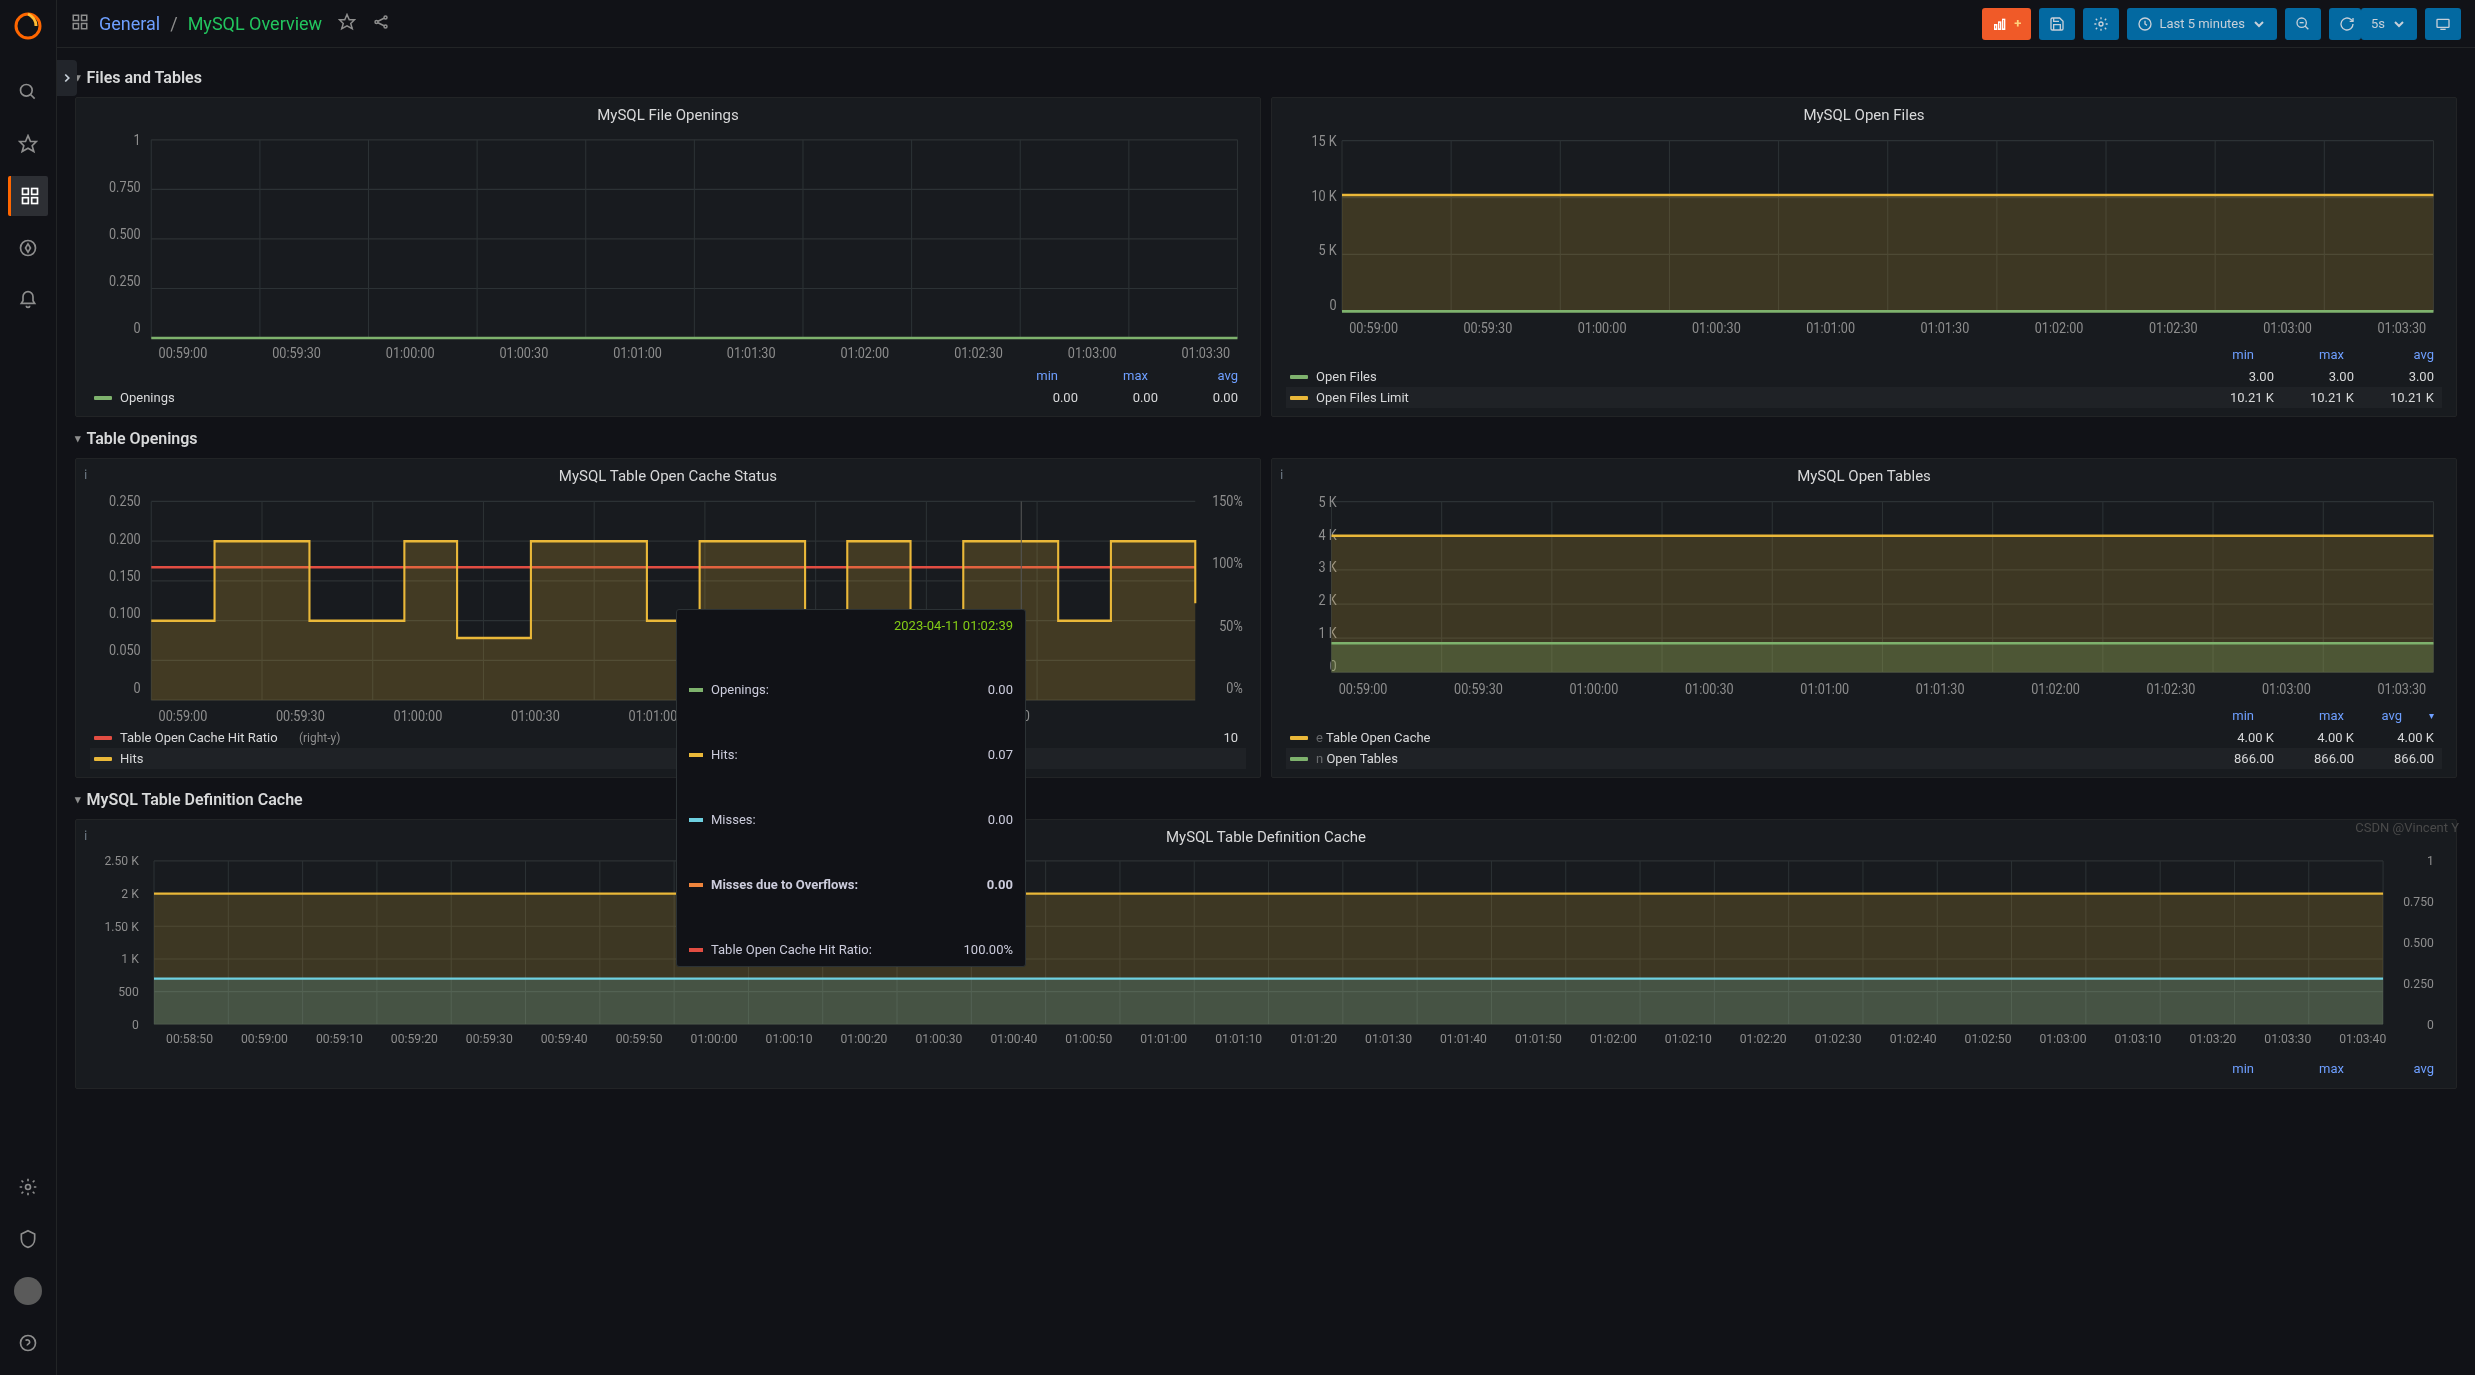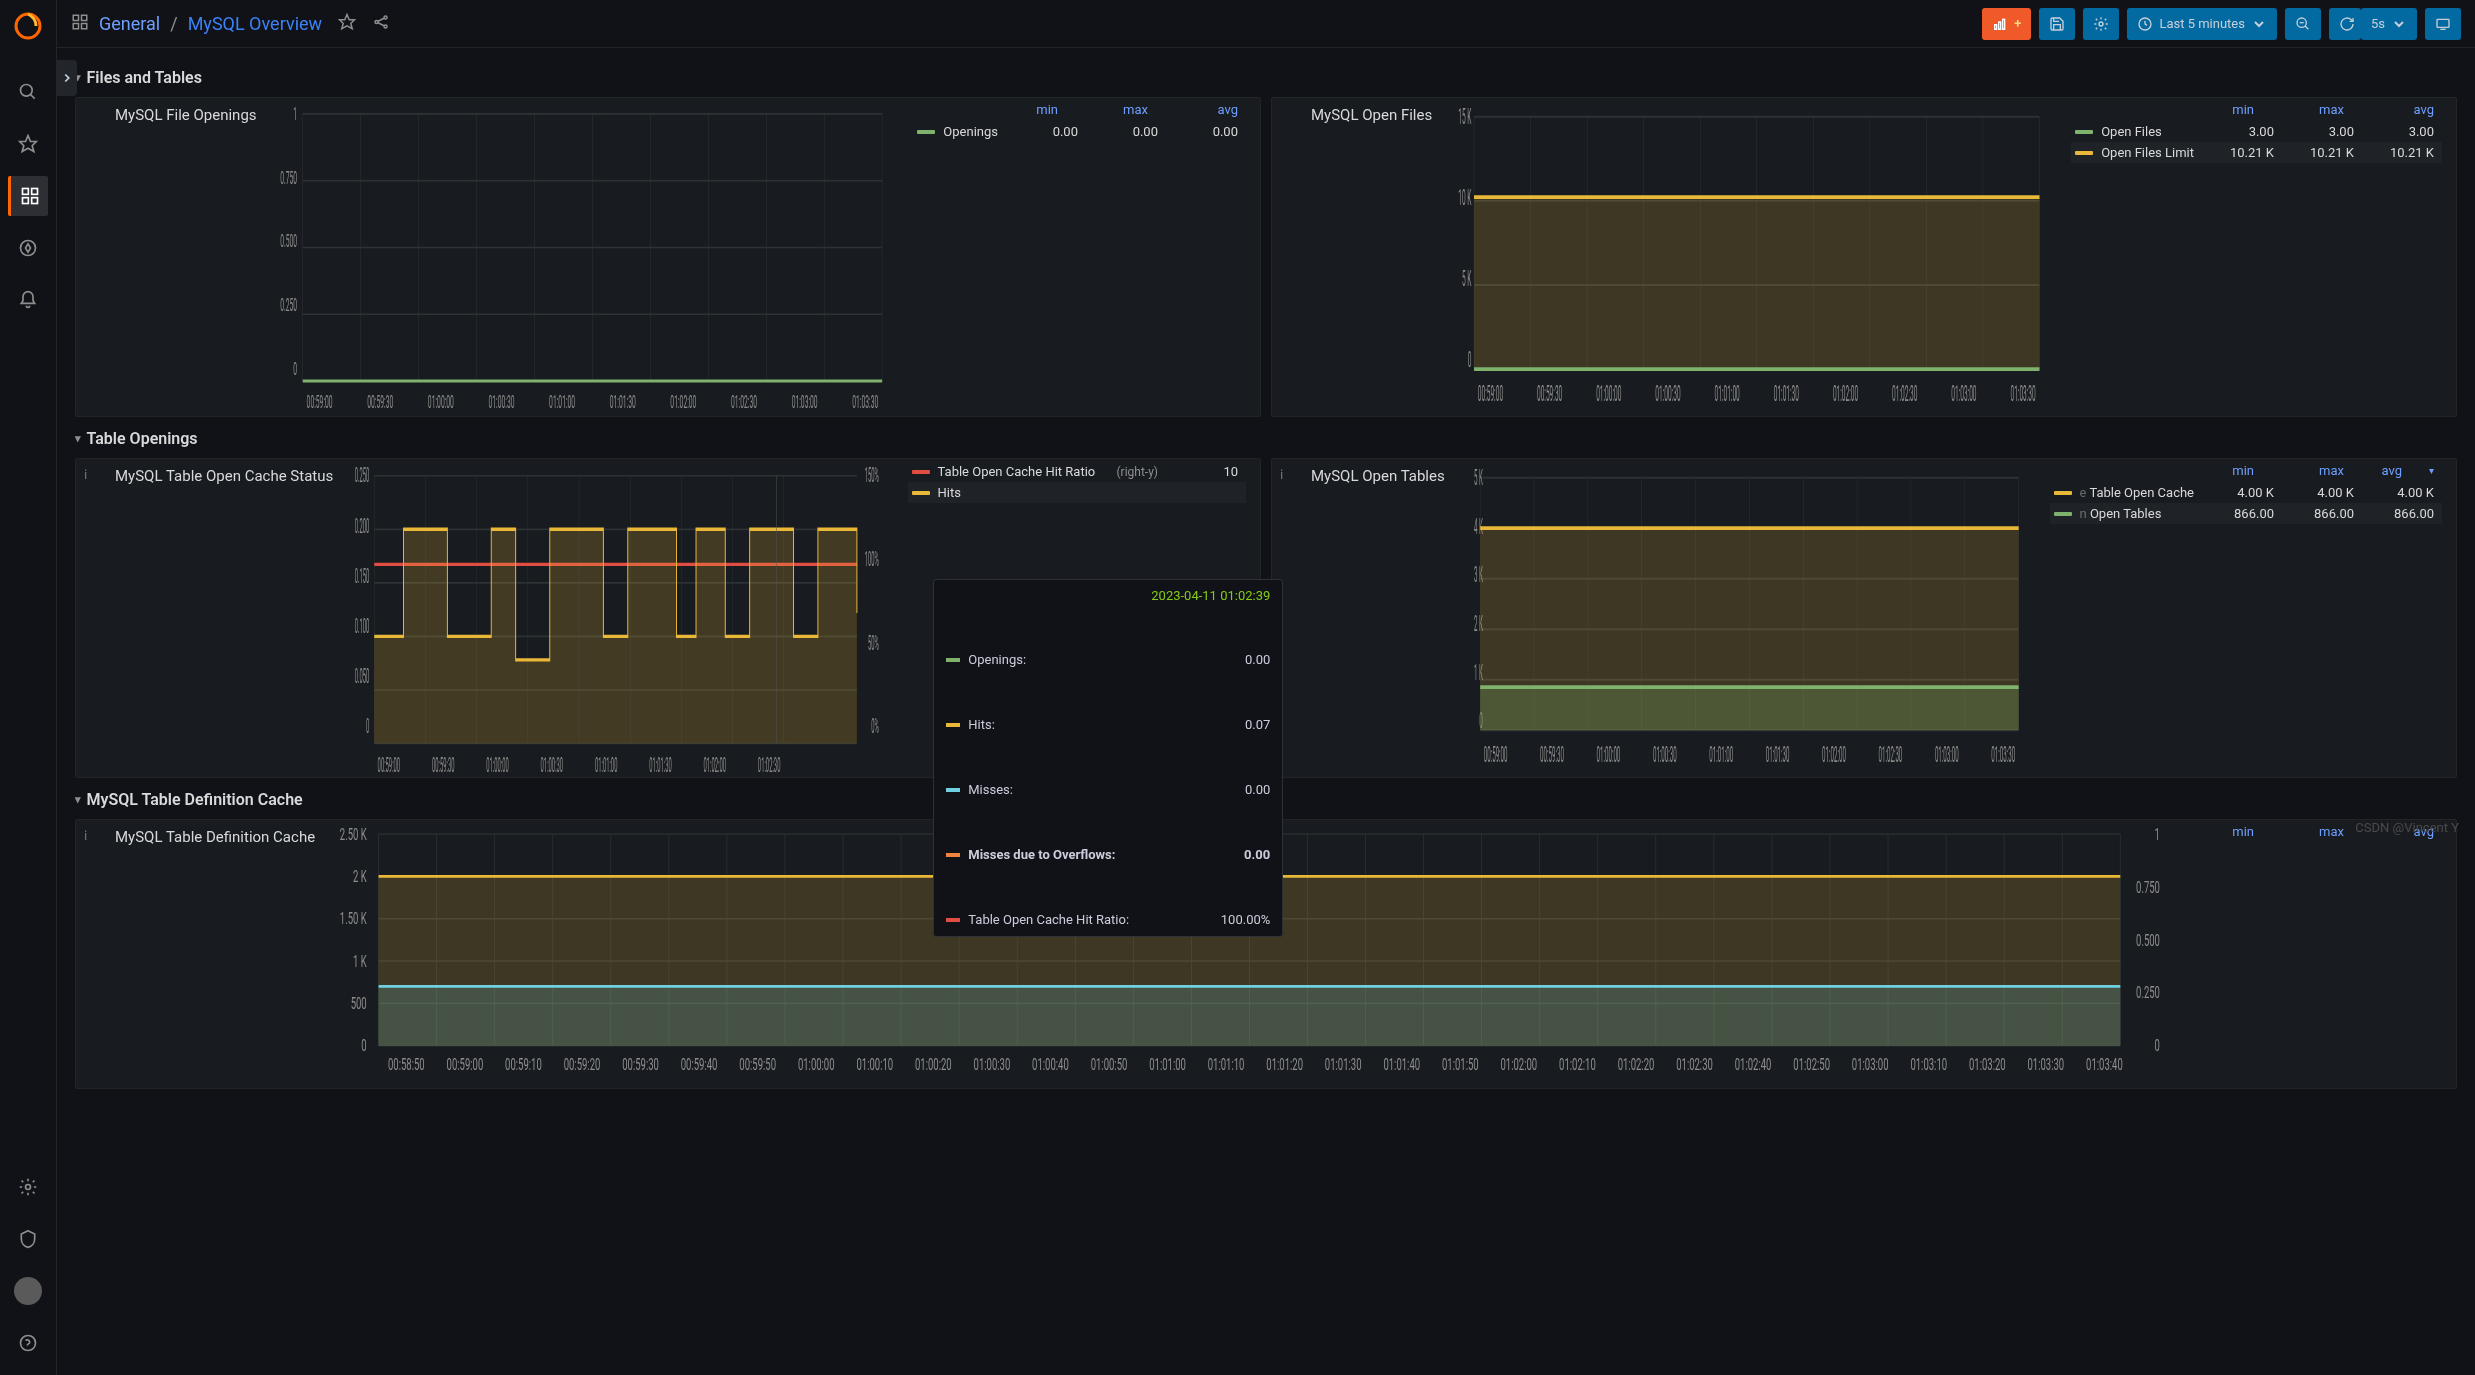--- a/index.html
+++ b/index.html
@@ -38,21 +38,21 @@
   height: 48px;
   display: flex;
   align-items: center;
   padding: 0 14px;
   border-bottom: 1px solid #222426;
 }
 .topbar .bc { display: flex; align-items: center; gap: 10px; font-size: 18px; }
 .topbar .bc .dash-icon { color: #8e8e8e; }
 .topbar .bc .sep { color: #8e8e8e; }
 .topbar .bc a { color: #6e9fff; text-decoration: none; }
-.topbar .bc .title { color: #3b82f6; }
+.topbar .bc .title { color: #22c55e; }
 .topbar .tb-spacer { flex: 1; }
 .topbar .tb-btn {
   height: 32px;
   padding: 0 10px;
   background: #0369a1;
   border-radius: 3px;
   display: flex; align-items: center; gap: 6px;
   margin-left: 8px;
   cursor: pointer;
   color: #c7d0d9;
@@ -77,23 +77,22 @@
   font-size: 16px; font-weight: 600; color: #d8d9da;
   cursor: pointer;
 }
 .row-header .chev { font-size: 11px; color: #8e8e8e; }
 .panel-row { display: flex; gap: 10px; }
 .panel {
   background: #181b1f;
   border: 1px solid #222426;
   border-radius: 2px;
   flex: 1;
-  display: flex; flex-direction: row;
+  display: flex; flex-direction: column;
   position: relative;
-  padding-left: 39px;
 }
 .panel.full { flex: 1 1 100%; }
 .panel-title {
   text-align: center;
   padding: 8px 0 4px 0;
   font-size: 15px;
   color: #d8d9da;
 }
 .panel-info {
   position: absolute; left: 8px; top: 6px;

